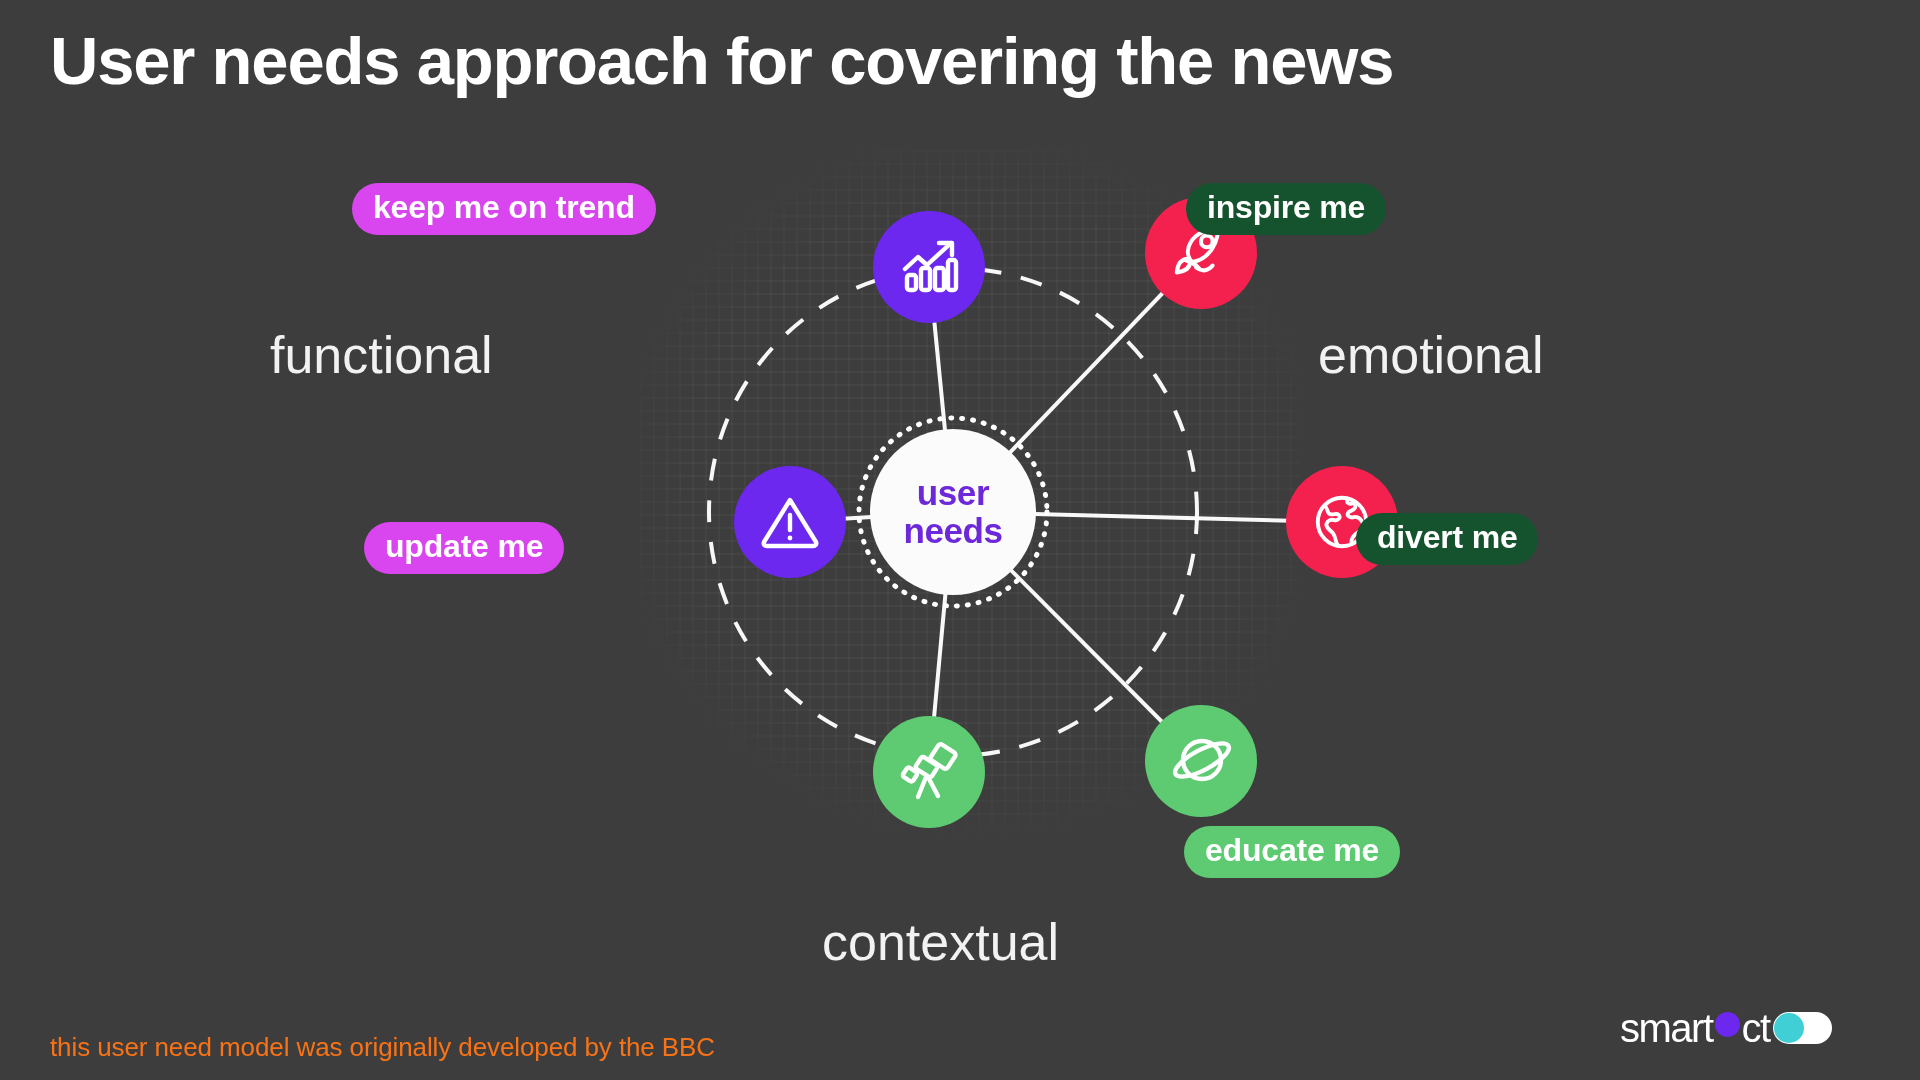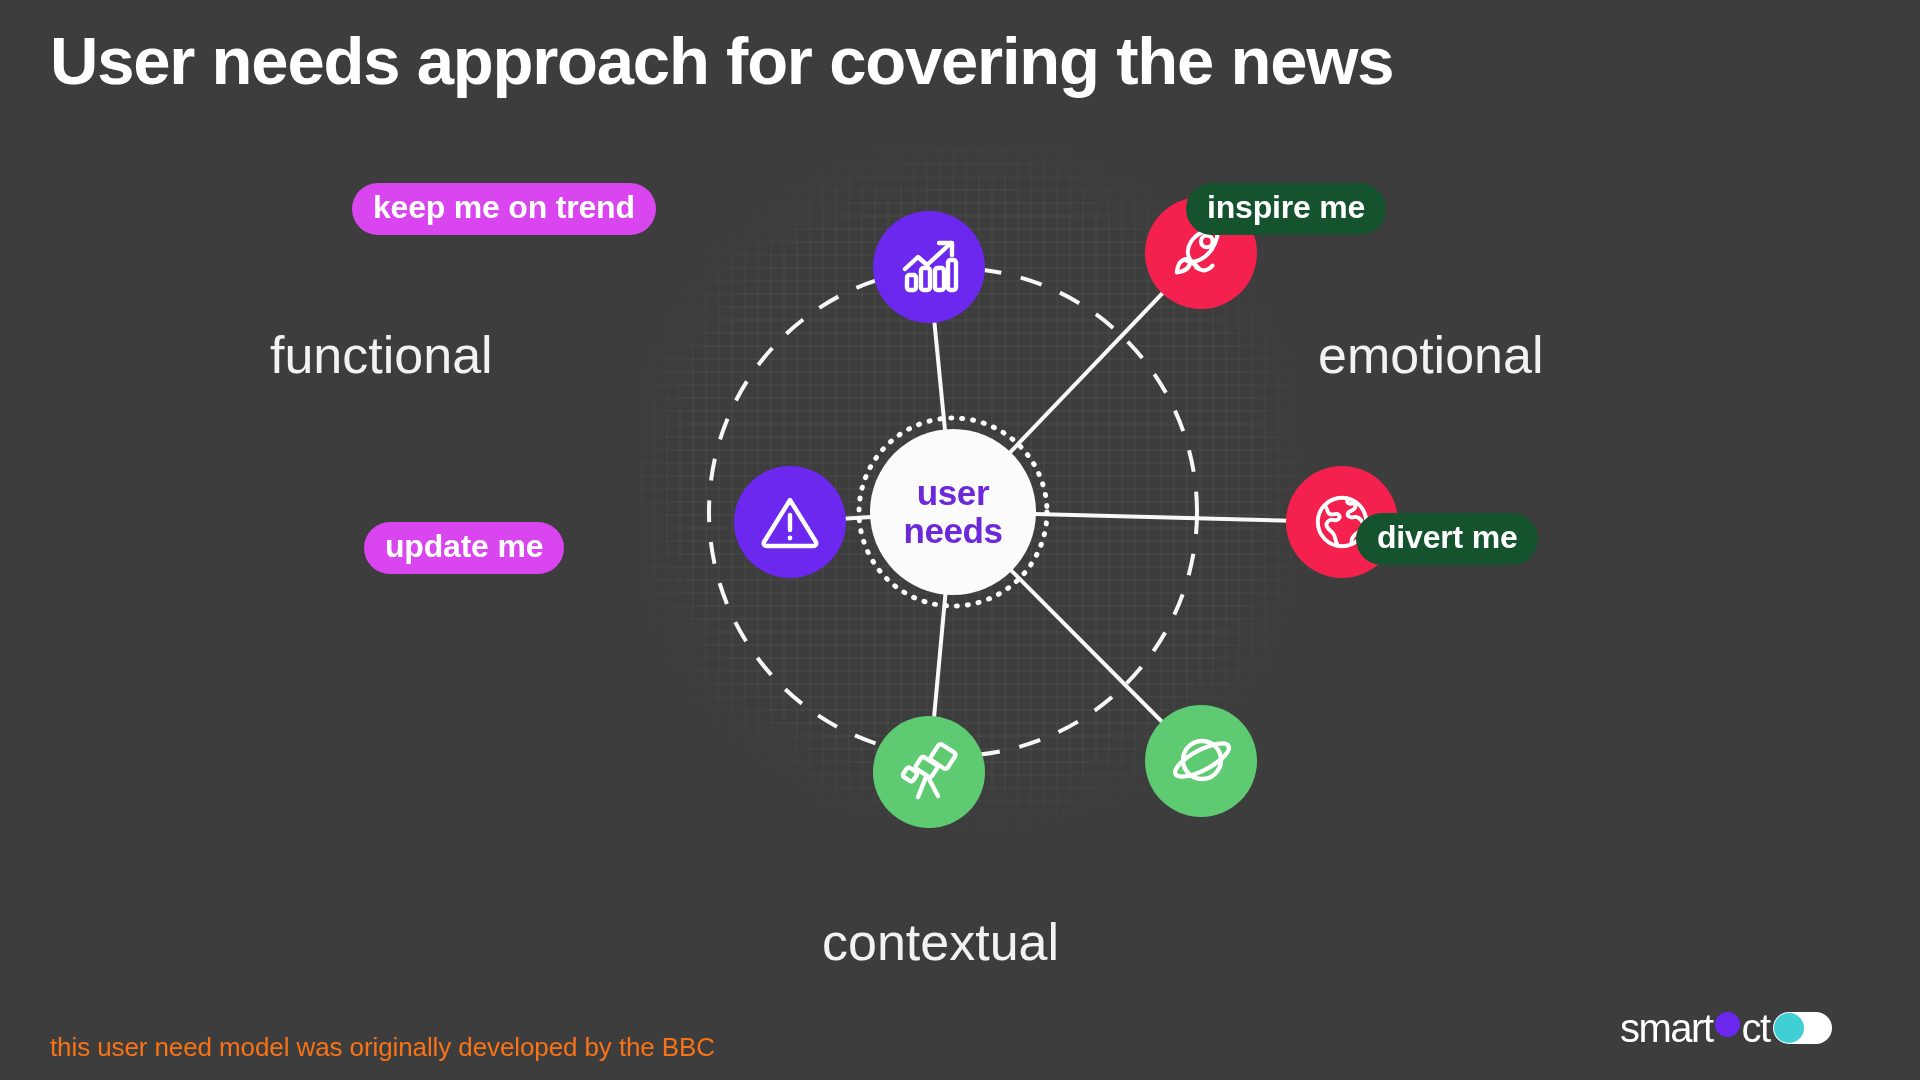--- a/index.html
+++ b/index.html
@@ -312,20 +312,21 @@
         </svg>
       </span>
     </div>
 
   </div>
 
   <div class="badge purple" id="badge-trend">keep me on trend</div>
   <div class="badge pink" id="badge-inspire">inspire me</div>
   <div class="badge purple" id="badge-update">update me</div>
   <div class="badge pink" id="badge-divert">divert me</div>
+  <div class="badge green" id="badge-educate">educate me</div>
 
   <div id="footer-note">this user need model was originally developed by the BBC</div>
 
   <div id="logo">
     <div class="wordmark">
       <span>smart</span>
       <span class="dot-o"></span>
       <span>ct</span>
       <span class="toggle">
         <span class="knob"></span>

